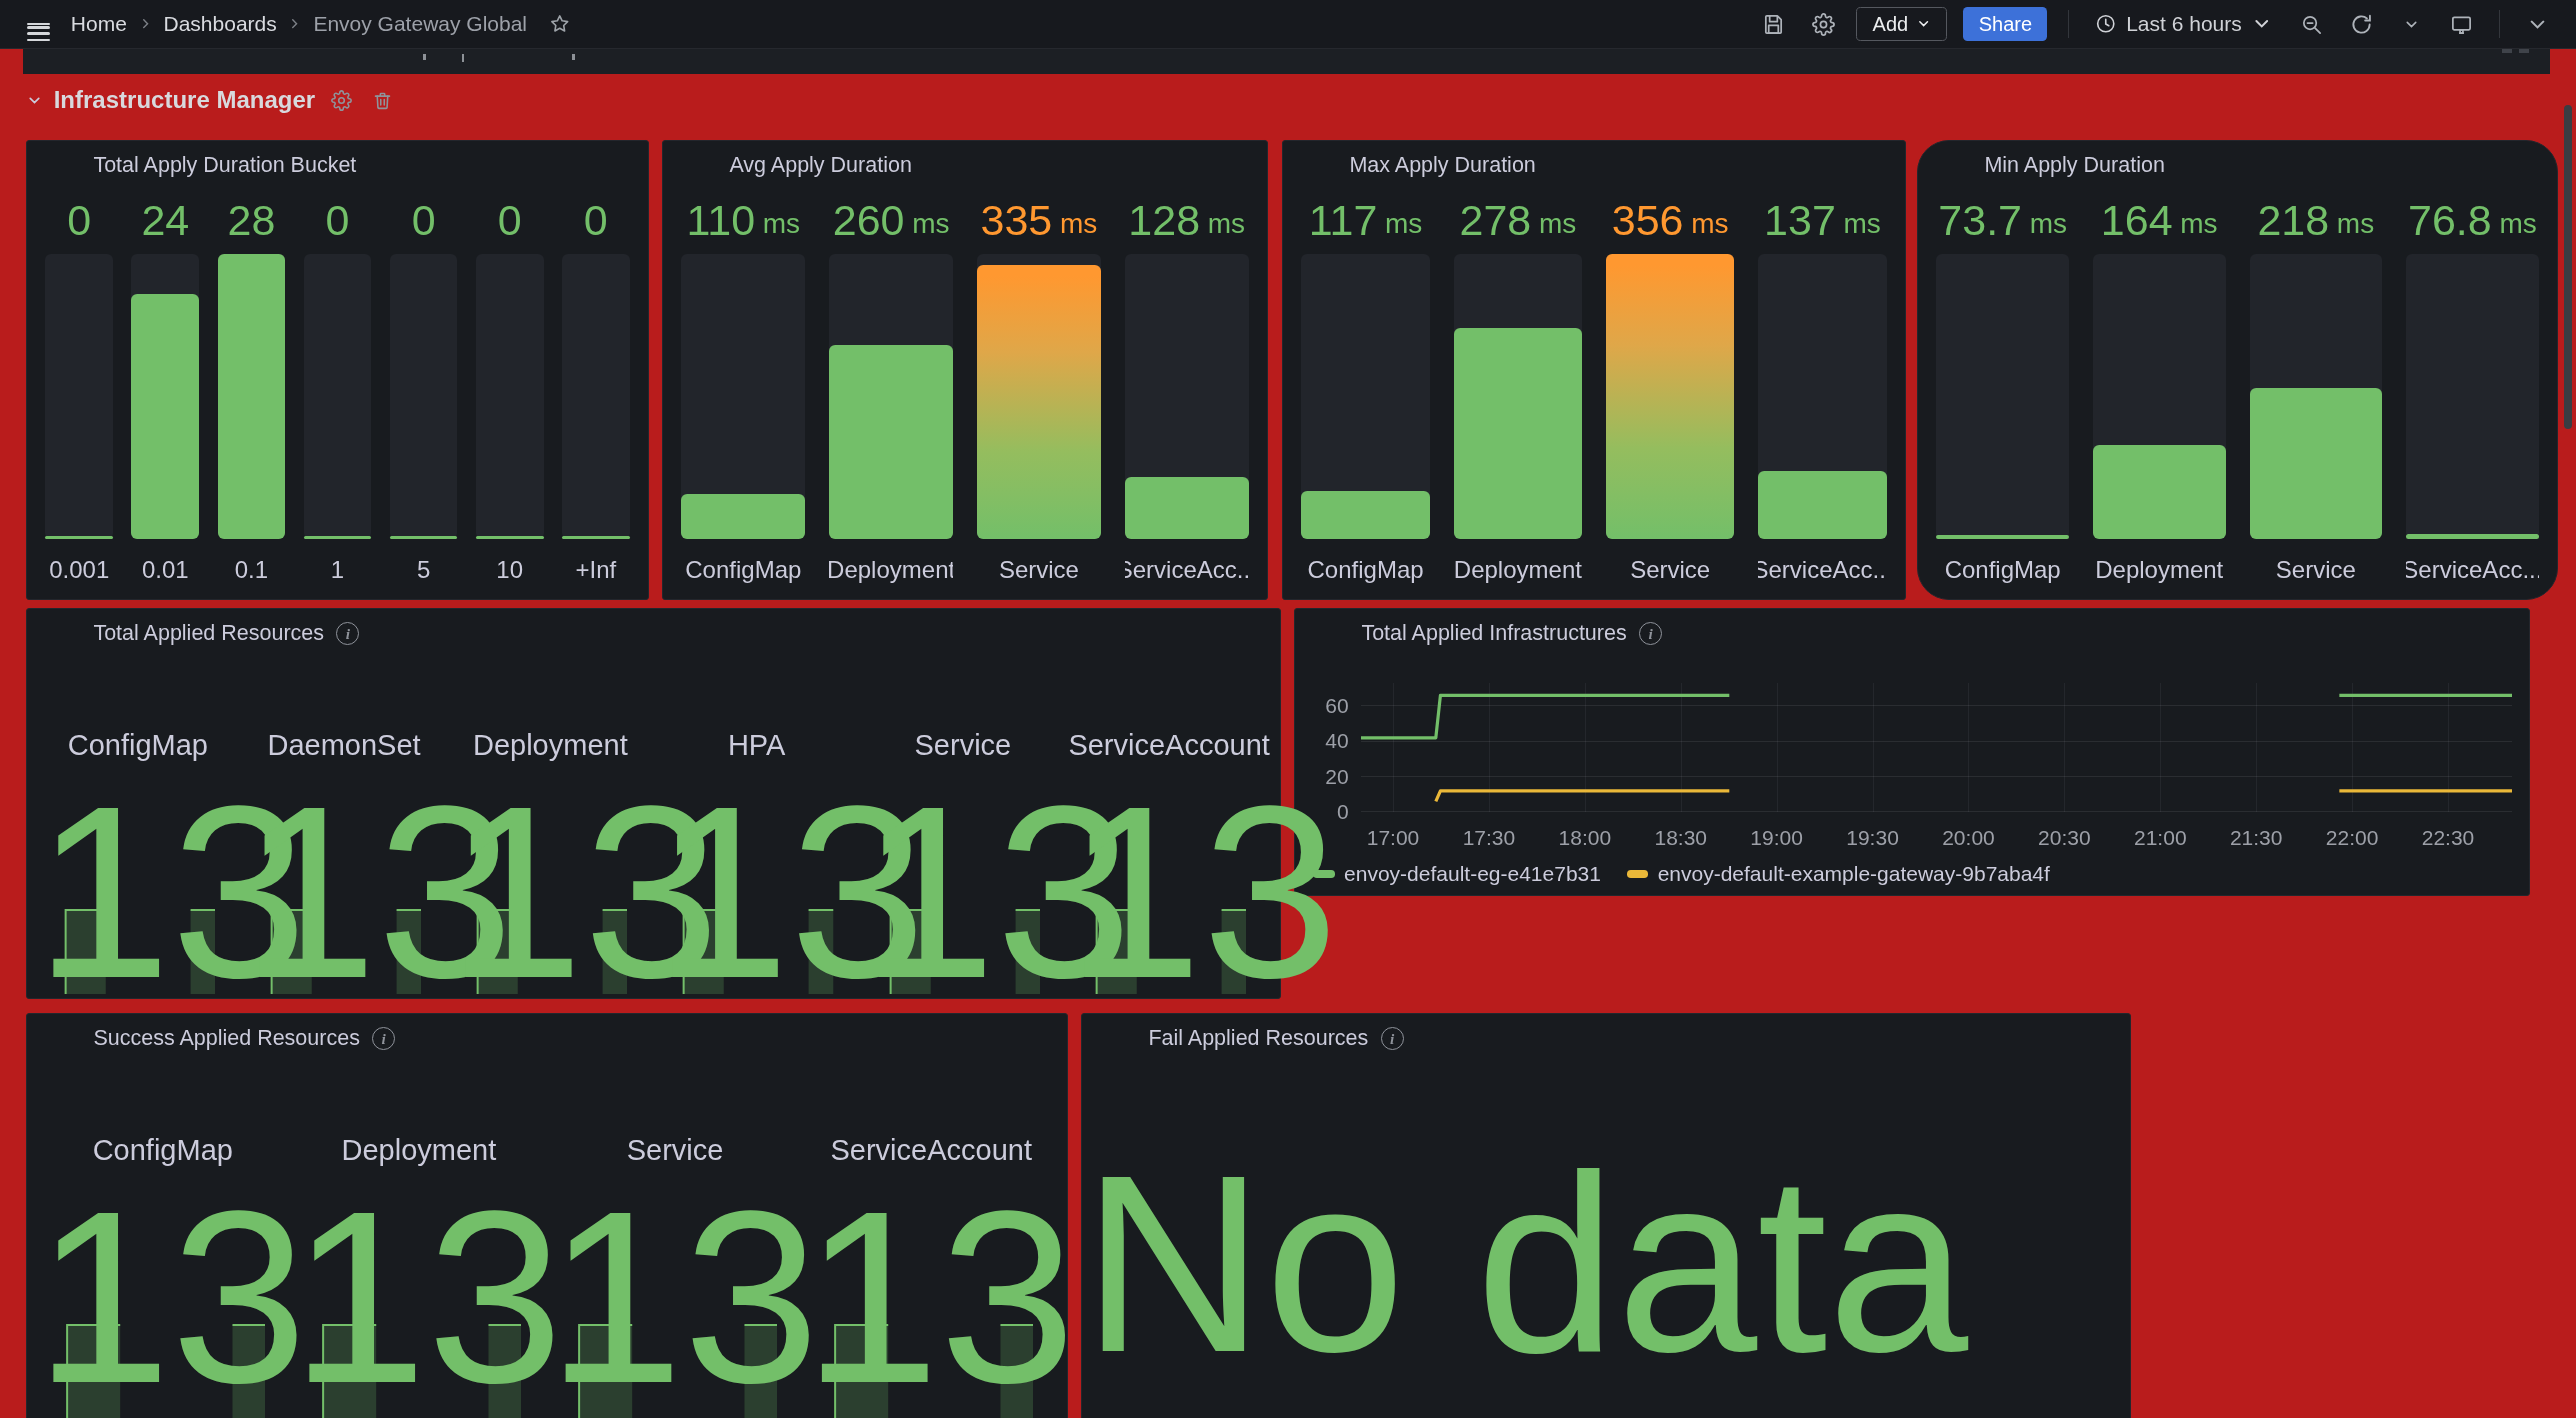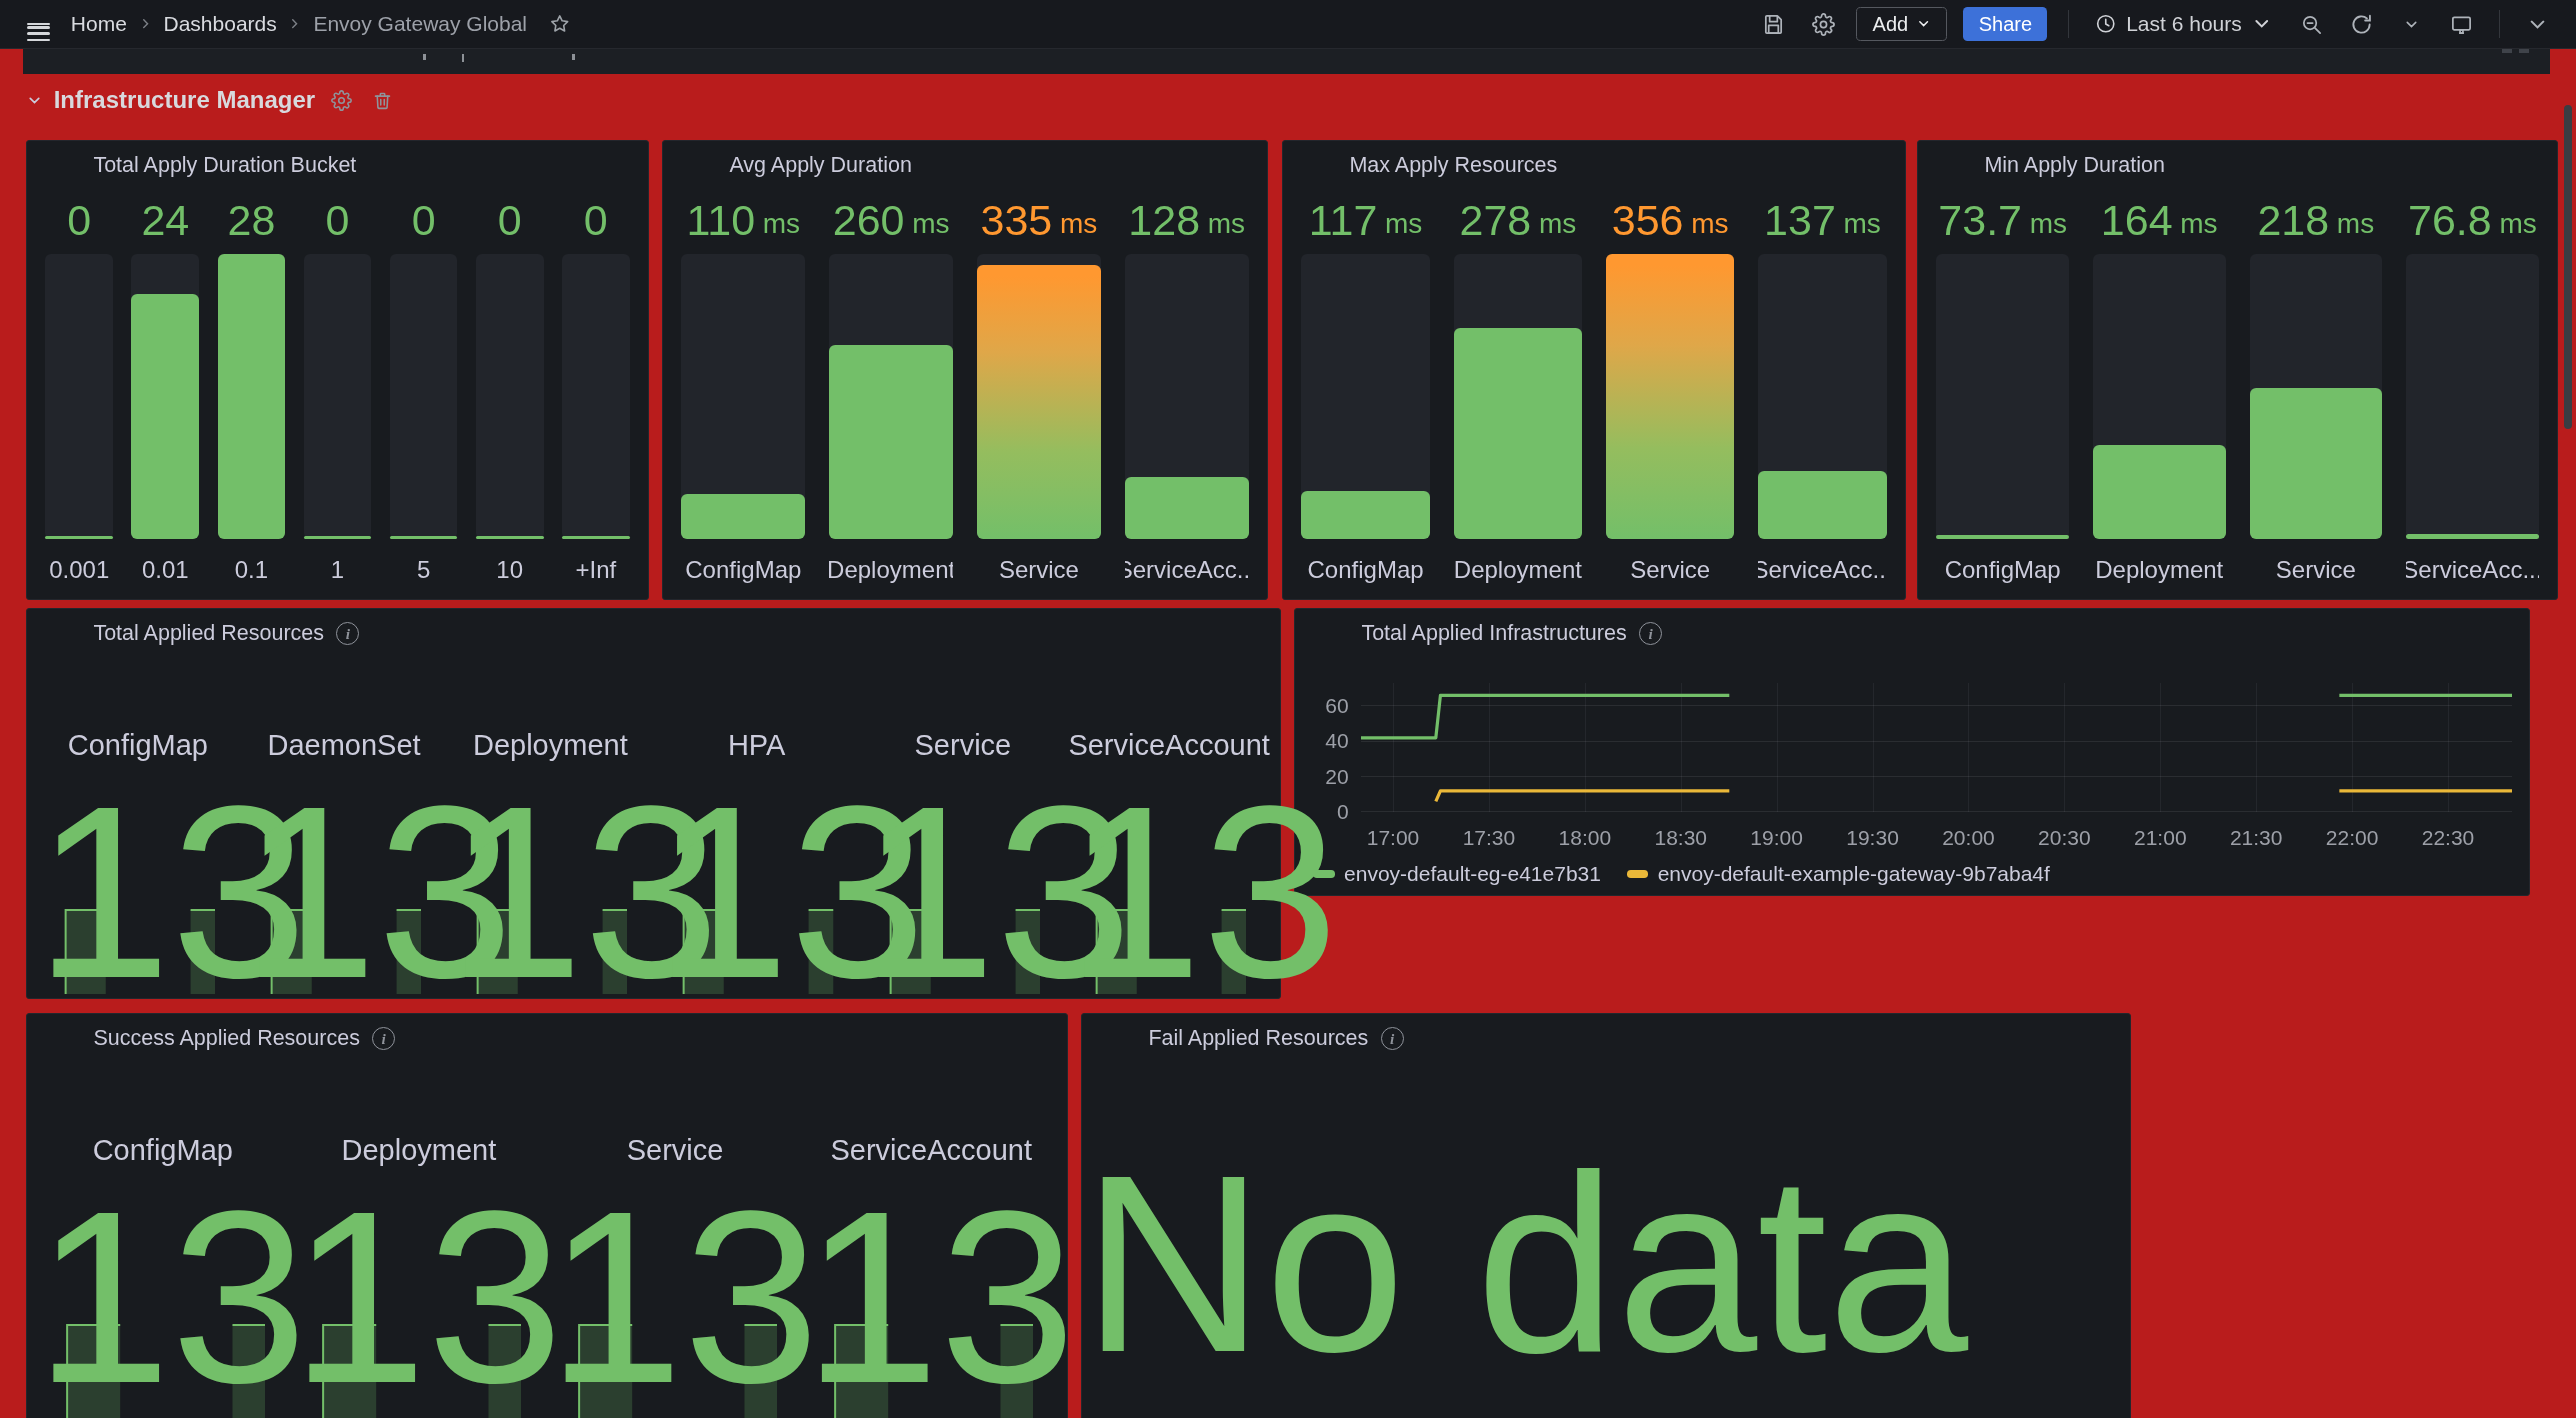--- a/index.html
+++ b/index.html
@@ -349,21 +349,21 @@
           </div>
           <div class="bar-track">
             <div class="bar-fill f-green" style="height: 22%;"></div>
           </div>
           <div class="bar-label">ServiceAcc...</div>
         </div>
       </div>
     </div>
   <div class="panel" id="panel-max" style="left:1282px;top:140px;width:624px;height:460px;">
       <div class="panel-title">
-        <span>Max Apply Resources</span>
+        <span>Max Apply Duration</span>
       </div>
       <div class="bar-row gap-lg">
         <div class="bar-col">
           <div class="bar-value v-green">
             <span class="num">117</span>
             <span class="unit">ms</span>
           </div>
           <div class="bar-track">
             <div class="bar-fill f-green" style="height: 17%;"></div>
           </div>
@@ -394,21 +394,21 @@
             <span class="num">137</span>
             <span class="unit">ms</span>
           </div>
           <div class="bar-track">
             <div class="bar-fill f-green" style="height: 24%;"></div>
           </div>
           <div class="bar-label">ServiceAcc...</div>
         </div>
       </div>
     </div>
-  <div class="panel" id="panel-min" style="left:1917px;top:140px;width:641px;height:460px;">
+  <div class="panel" id="panel-min" style="left:1917px;top:140px;width:641px;height:460px;border-radius:32px;">
       <div class="panel-title">
         <span>Min Apply Duration</span>
       </div>
       <div class="bar-row gap-lg">
         <div class="bar-col">
           <div class="bar-value v-green">
             <span class="num">73.7</span>
             <span class="unit">ms</span>
           </div>
           <div class="bar-track">

